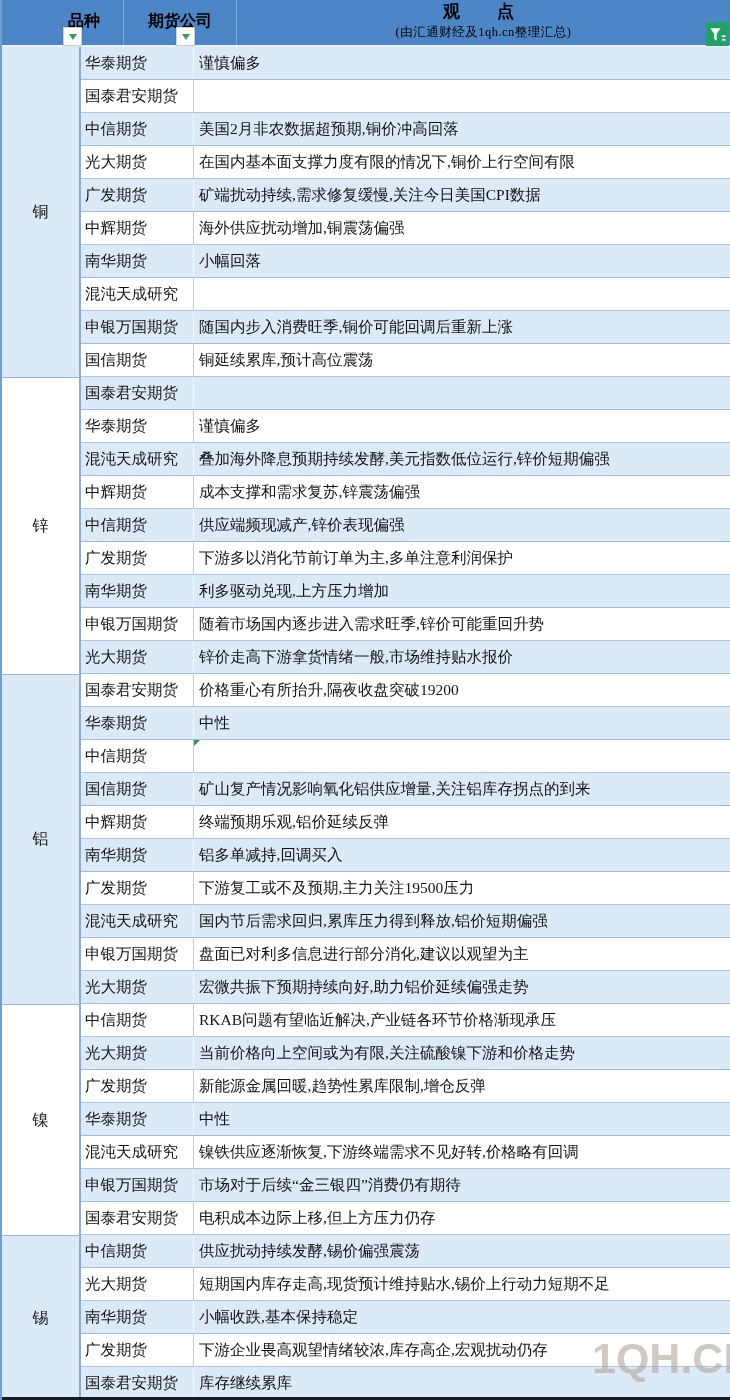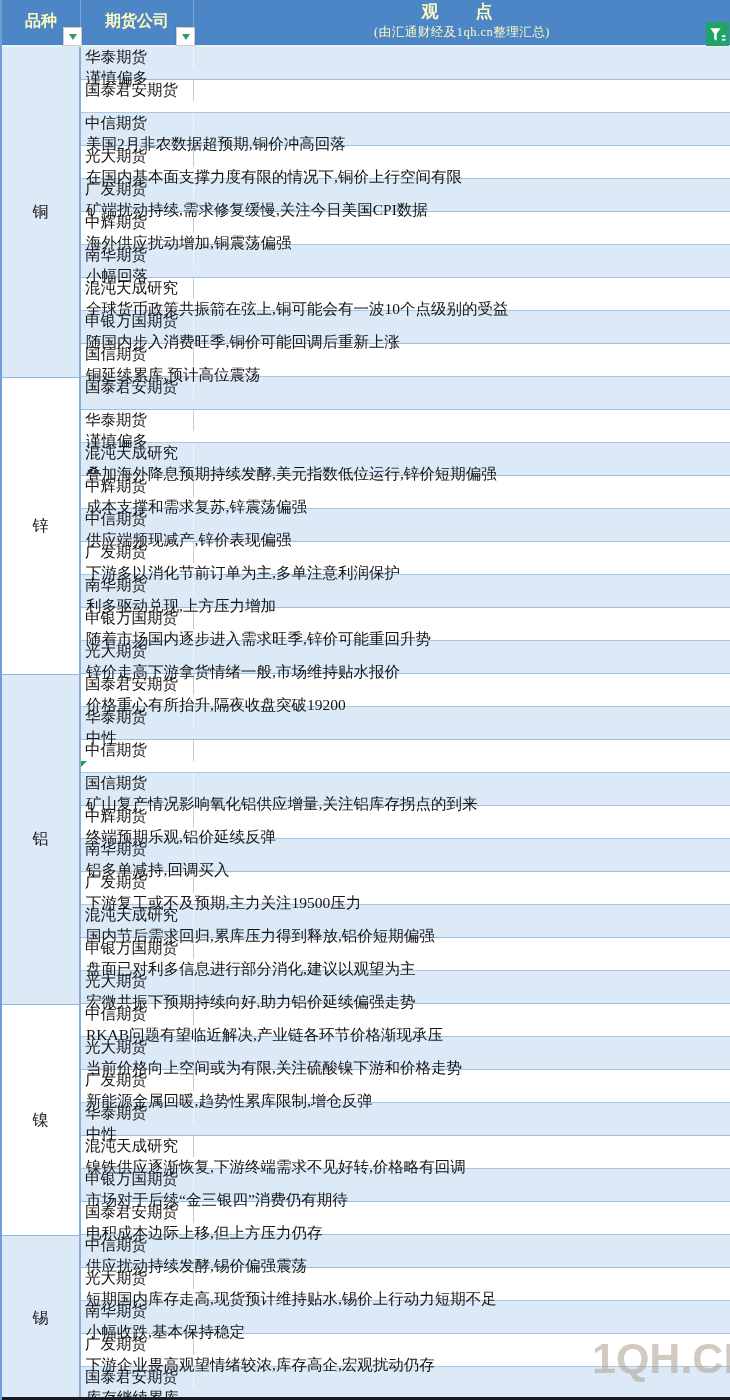--- a/index.html
+++ b/index.html
@@ -3,21 +3,21 @@
 <meta charset="utf-8">
 <style>
   html,body{margin:0;padding:0;background:#fff;}
   .sheet{
     position:relative;width:730px;height:1400px;overflow:hidden;
     font-family:"Liberation Serif","DejaVu Serif",serif;color:#131313;
     border-left:2px solid #6FA0D2;box-sizing:border-box;background:#fff;
   }
   
   .header{position:relative;display:flex;height:47px;background:#4C86C6;
-    border-bottom:2px solid #EAF2FA;box-sizing:border-box;color:#fef9c3;}
+    border-bottom:2px solid #EAF2FA;box-sizing:border-box;color:#000000;padding-left:43px;}
   .hcell{position:relative;box-sizing:border-box;}
   .hc1{width:79px;border-right:1px solid #7FA8D4;}
   .hc2{width:113px;border-right:1px solid #7FA8D4;}
   .hc3{flex:1;text-align:center;}
   .hlabel{display:block;text-align:center;font-weight:bold;font-size:16px;line-height:42px;}
   .vtitle{font-weight:bold;font-size:17px;letter-spacing:10px;}
   .vsub{font-size:12.5px;margin-top:1px;letter-spacing:.5px;}
   .filter-btn{
     position:absolute;width:17px;height:17px;background:#fff;border:1px solid #cfcfcf;
     display:flex;align-items:center;justify-content:center;cursor:pointer;
@@ -27,21 +27,21 @@
   .tri{width:0;height:0;border-left:4px solid transparent;border-right:4px solid transparent;border-top:6px solid #2E9E5B;}
   .funnel{position:absolute;right:1px;top:22px;width:23px;height:24px;background:#21A366;
     display:flex;align-items:center;justify-content:center;}
   
   .group{display:flex;}
   .vcell{width:79px;box-sizing:border-box;border-right:2px solid #89AED6;
     display:flex;align-items:center;justify-content:center;font-size:16px;}
   .group:not(:first-child) .vcell{border-top:1px solid #94B7DB;}
   .vcell.tint{background:#DCE9F6;}
   .rows{flex:1;min-width:0;}
-  .row{display:flex;height:33px;box-sizing:border-box;border-bottom:1px solid #A9C7E3;background:#fff;flex-direction:column;}
+  .row{display:flex;height:33px;box-sizing:border-box;border-bottom:1px solid #A9C7E3;background:#fff;}
   .row.alt{background:#DCE9F6;border-bottom-color:#9DBEDF;}
   .ccell{width:113px;box-sizing:border-box;padding-left:4px;font-size:15.5px;
     display:flex;align-items:center;border-right:1px solid #C2CEDB;}
   .row.alt .ccell{border-right-color:#F2F7FC;}
   .ocell{flex:1;min-width:0;position:relative;box-sizing:border-box;padding-left:5px;
     font-size:15.5px;display:flex;align-items:center;white-space:nowrap;}
   .comment-marker{position:absolute;left:0;top:0;width:0;height:0;
     border-top:6px solid #1E9E57;border-right:6px solid transparent;}
   
   .watermark{position:absolute;left:590px;top:1334px;z-index:6;pointer-events:none;
@@ -120,23 +120,20 @@
             </div>
           </div>
           <div class="row alt">
             <div class="ccell">南华期货</div>
             <div class="ocell">
               <span>小幅回落</span>
             </div>
           </div>
           <div class="row">
             <div class="ccell">混沌天成研究</div>
-            <div class="ocell">
-              <span>全球货币政策共振箭在弦上,铜可能会有一波10个点级别的受益</span>
-            </div>
           </div>
           <div class="row alt">
             <div class="ccell">申银万国期货</div>
             <div class="ocell">
               <span>随国内步入消费旺季,铜价可能回调后重新上涨</span>
             </div>
           </div>
           <div class="row">
             <div class="ccell">国信期货</div>
             <div class="ocell">

